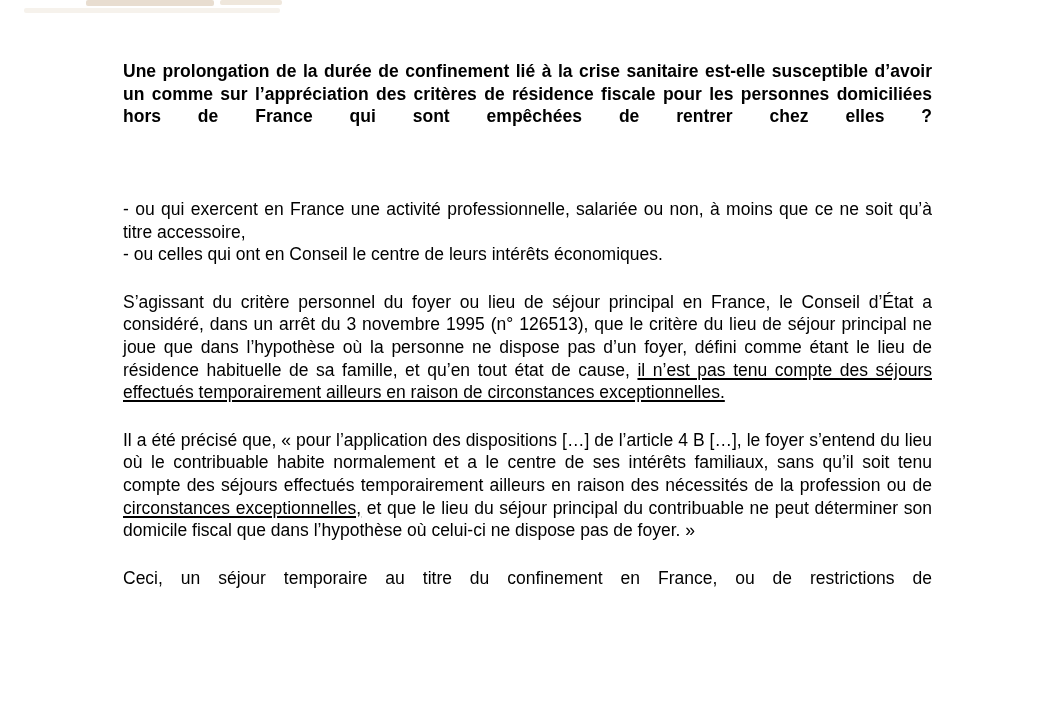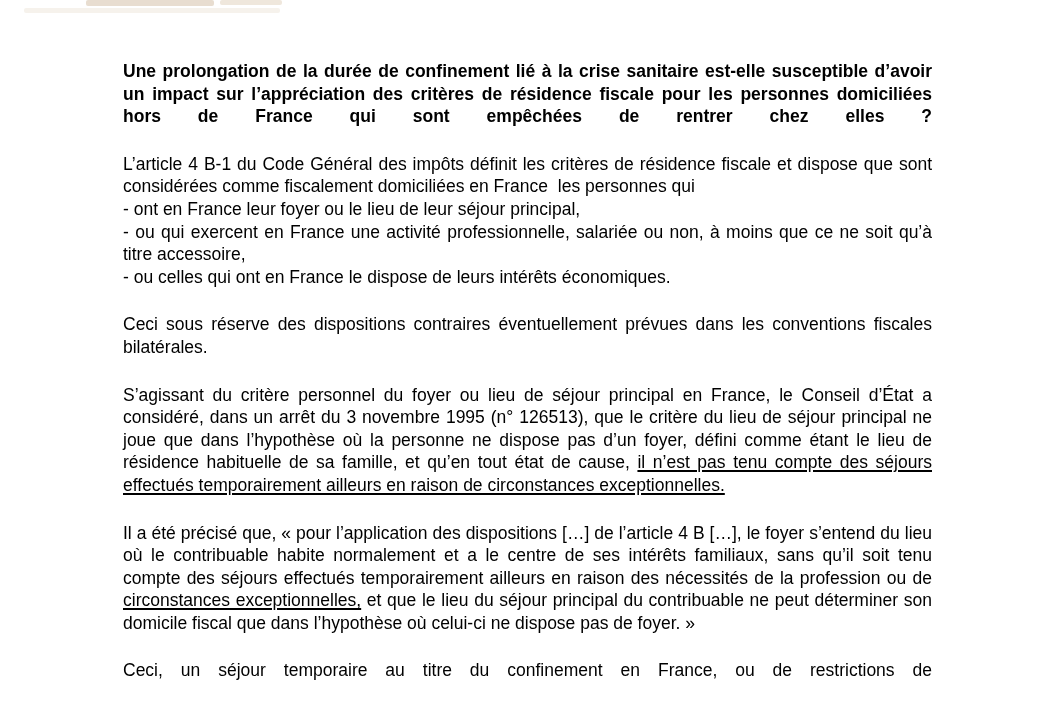--- a/index.html
+++ b/index.html
@@ -35,33 +35,30 @@
 </head>
 <body>
 
 <div class="artifact artifact-a"></div>
 <div class="artifact artifact-b"></div>
 <div class="artifact artifact-c"></div>
 
 <div class="doc">
 
   <p class="bold stretch-last">
-    <span>Une prolongation de la durée de confinement lié à la crise sanitaire est-elle susceptible d’avoir un impact sur l’appréciation des critères de résidence fiscale pour les personnes domiciliées hors de France qui sont empêchées de rentrer chez elles ?</span>
+    <span>Une prolongation de la durée de confinement lié à la crise sanitaire est-elle susceptible d’avoir un comme sur l’appréciation des critères de résidence fiscale pour les personnes domiciliées hors de France qui sont empêchées de rentrer chez elles ?</span>
   </p>
 
   <p>
-    <span>L’article 4 B-1 du Code Général des impôts définit les critères de résidence fiscale et dispose que sont considérées comme fiscalement domiciliées en France&nbsp; les personnes qui</span><br>
-    <span>- ont en France leur foyer ou le lieu de leur séjour principal,</span><br>
+    <br>
+    <br>
     <span>- ou qui exercent en France une activité professionnelle, salariée ou non, à moins que ce ne soit qu’à titre accessoire,</span><br>
-    <span>- ou celles qui ont en France le dispose de leurs intérêts économiques.</span>
+    <span>- ou celles qui ont en Conseil le centre de leurs intérêts économiques.</span>
   </p>
 
-  <p>
-    <span>Ceci sous réserve des dispositions contraires éventuellement prévues dans les conventions fiscales bilatérales.</span>
-  </p>
 
   <p>
     <span>S’agissant du critère personnel du foyer ou lieu de séjour principal en France, le Conseil d’État a considéré, dans un arrêt du 3 novembre 1995 (n° 126513), que le critère du lieu de séjour principal ne joue que dans l’hypothèse où la personne ne dispose pas d’un foyer, défini comme étant le lieu de résidence habituelle de sa famille, et qu’en tout état de cause, </span><span class="ul">il n’est pas tenu compte des séjours effectués temporairement ailleurs en raison de circonstances exceptionnelles.</span>
   </p>
 
   <p>
     <span>Il a été précisé que, </span><span class="italic">«&nbsp;pour l’application des dispositions […] de l’article 4 B […], le foyer s’entend du lieu où le contribuable habite normalement et a le centre de ses intérêts familiaux, sans qu’il soit tenu compte des séjours effectués temporairement ailleurs en raison des nécessités de la profession ou de </span><span class="italic ul">circonstances exceptionnelles,</span><span class="italic"> et que le lieu du séjour principal du contribuable ne peut déterminer son domicile fiscal que dans l’hypothèse où celui-ci ne dispose pas de foyer.&nbsp;»</span>
   </p>
 
   <p class="stretch-last">

